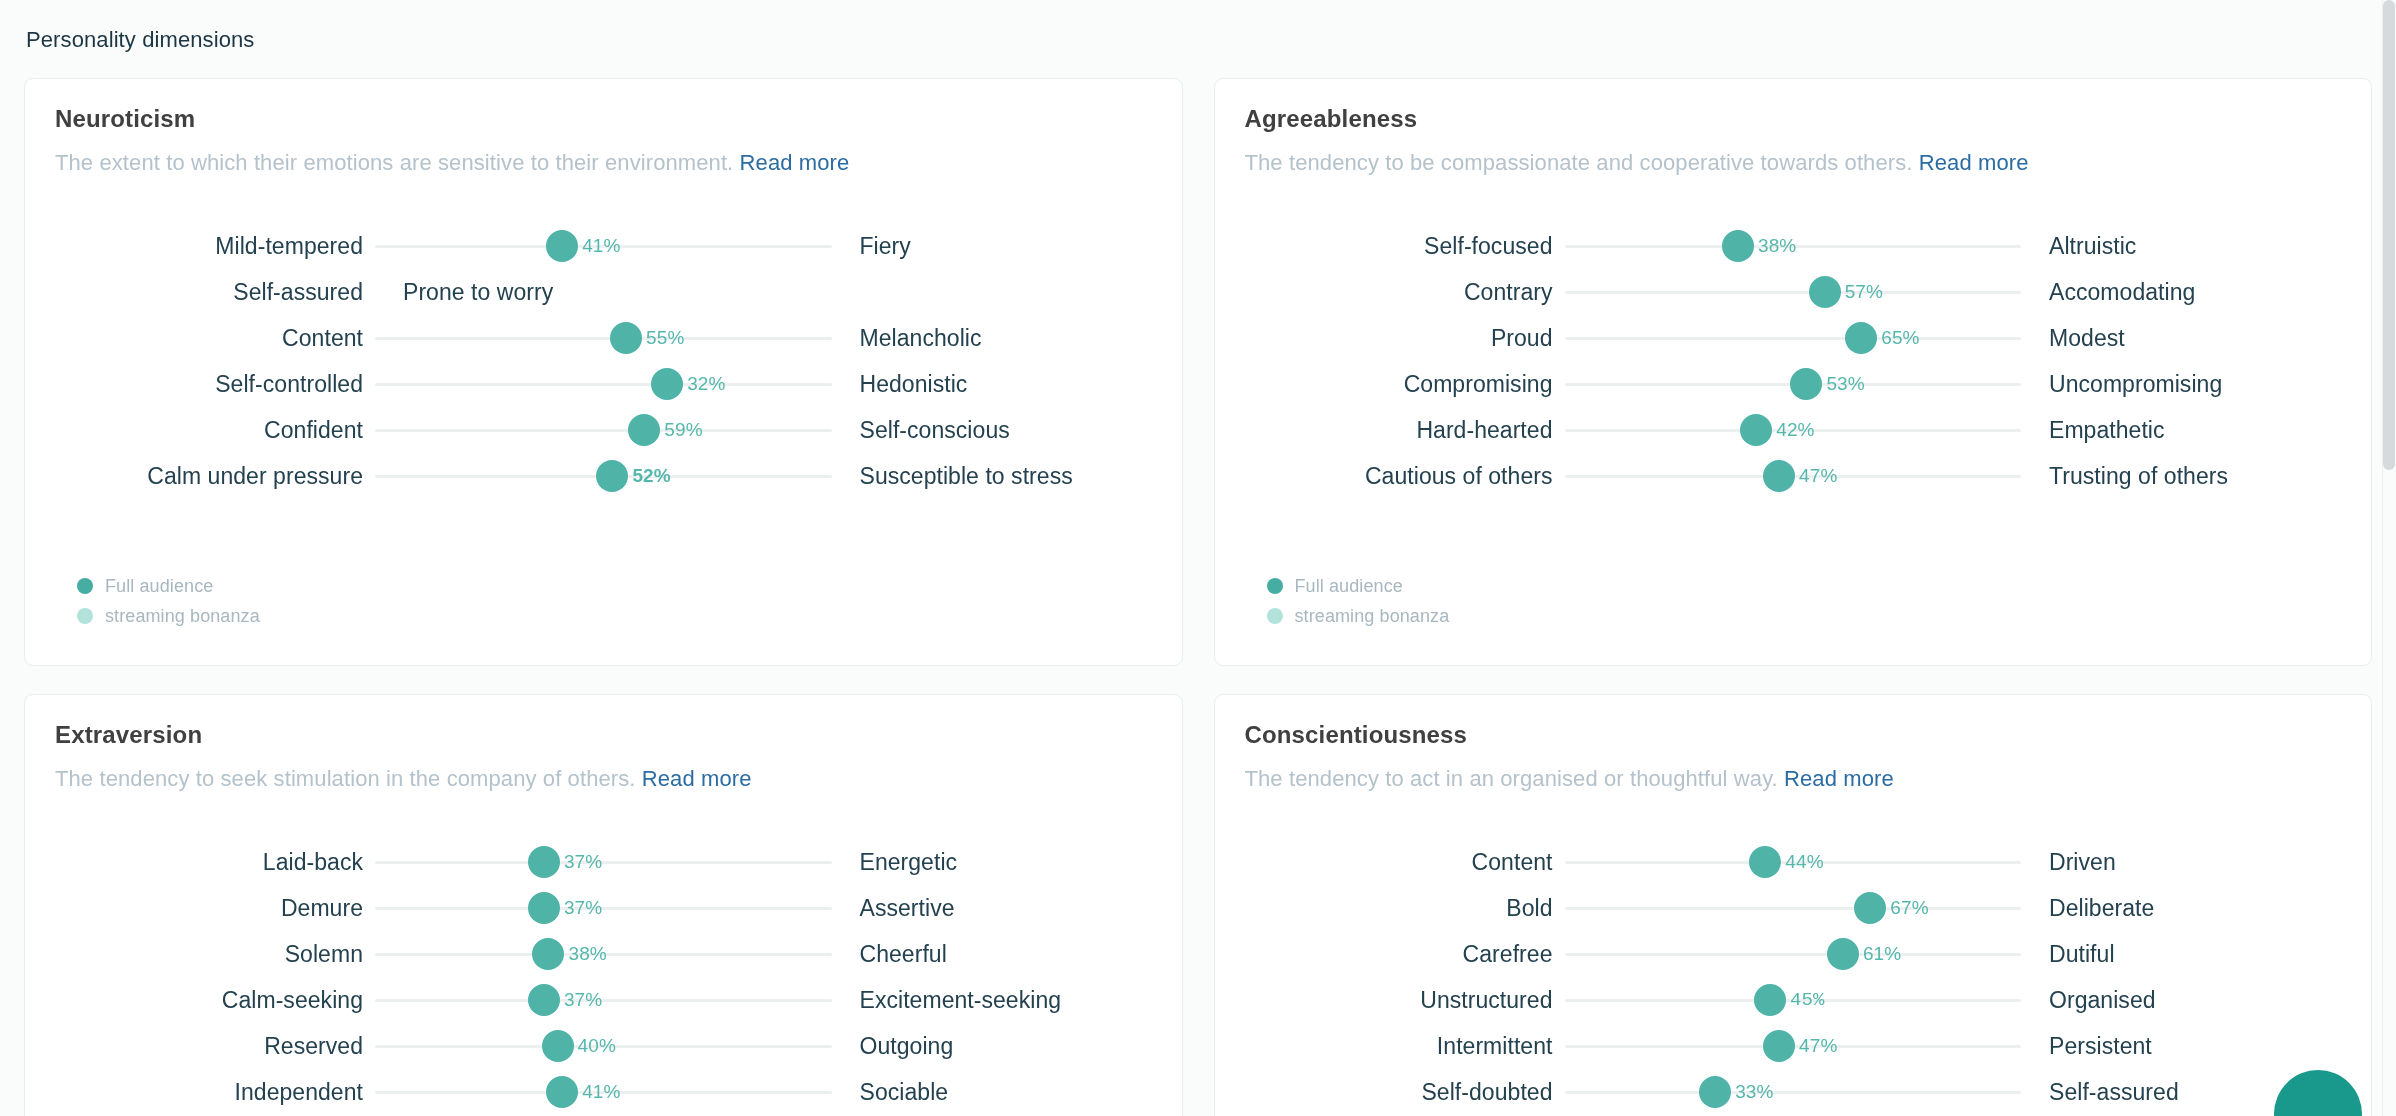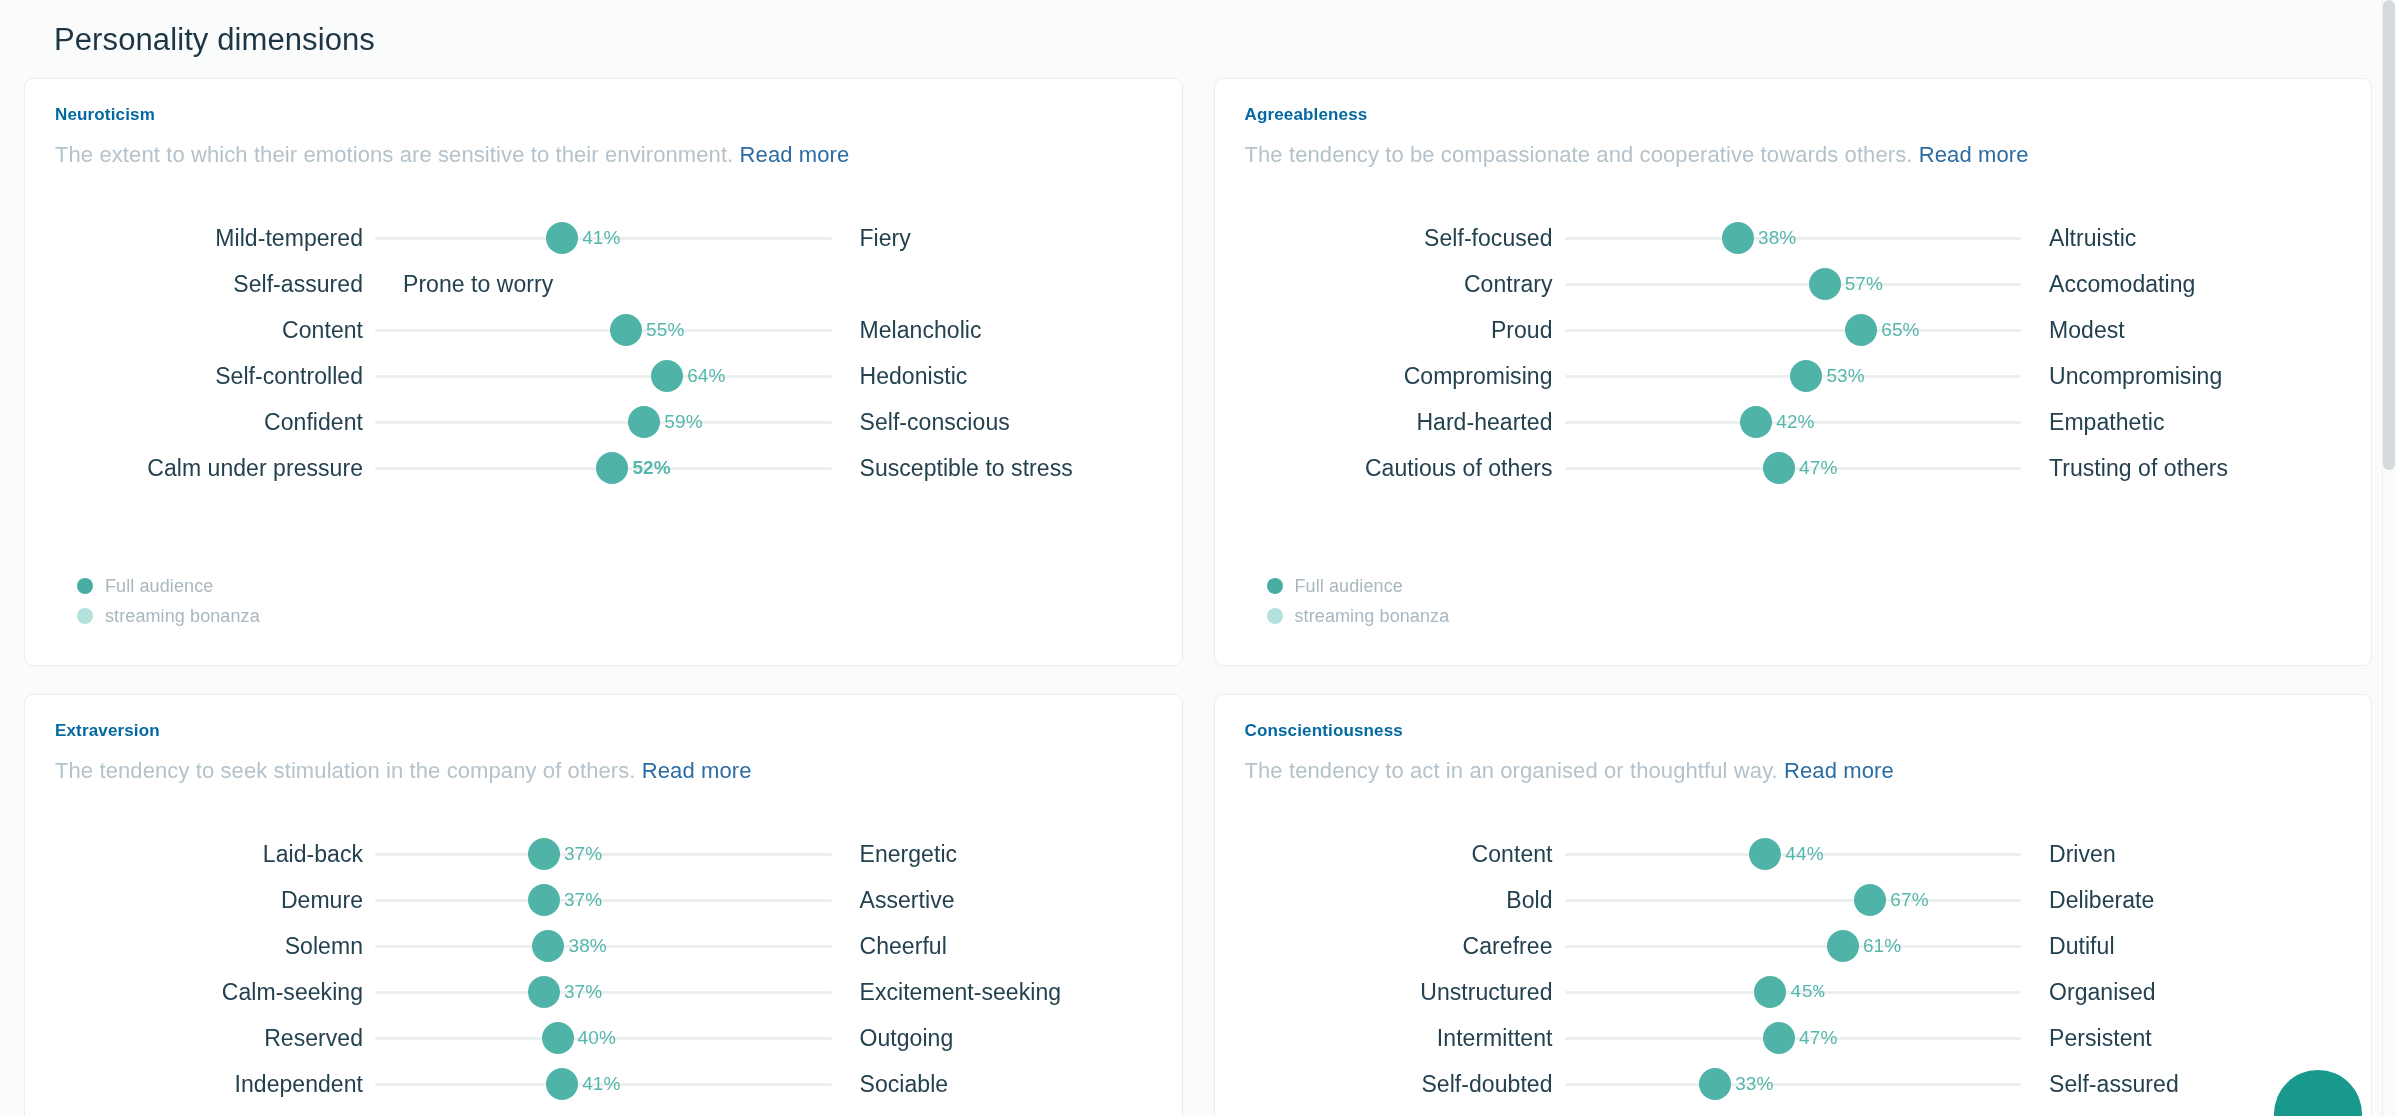--- a/index.html
+++ b/index.html
@@ -18,28 +18,27 @@
 
   .page {
     width: 2396px;
     height: 1116px;
     position: relative;
     padding: 0 24px;
   }
 
   
   .page-title {
-    font-size: 31px;
+    font-size: 22px;
     font-weight: 400;
     color: #1d3644;
     letter-spacing: 0.1px;
     padding: 18px 0 0 2px;
     height: 78px;
     line-height: 44px;
-    margin-left: 28px;
   }
 
   
   .card-grid {
     display: grid;
     grid-template-columns: 1fr 1fr;
     grid-template-rows: 588px 588px;
     gap: 28px 31px;
   }
 
@@ -47,23 +46,23 @@
     background: #ffffff;
     border: 1px solid #e9edef;
     border-radius: 9px;
     padding: 26px 30px 0 30px;
     overflow: hidden;
     position: relative;
   }
 
   
   .card-title {
-    font-size: 17px;
+    font-size: 24px;
     font-weight: 700;
-    color: #0369a1;
+    color: #404040;
     letter-spacing: 0.15px;
     margin-bottom: 16px;
   }
 
   .card-desc {
     font-size: 22px;
     font-weight: 400;
     color: #b4c2cb;
     letter-spacing: 0.1px;
     line-height: 28px;
@@ -236,21 +235,21 @@
               <div class="dot" style="left: 55%;"></div>
               <div class="dot-value" style="left: calc(55% + 20px);">55%</div>
             </div>
             <div class="row-label-right">Melancholic</div>
           </div>
           <div class="row">
             <div class="row-label-left">Self-controlled</div>
             <div class="track-wrap">
               <div class="track"></div>
               <div class="dot" style="left: 64%;"></div>
-              <div class="dot-value" style="left: calc(64% + 20px);">64%</div>
+              <div class="dot-value" style="left: calc(64% + 20px);">32%</div>
             </div>
             <div class="row-label-right">Hedonistic</div>
           </div>
           <div class="row">
             <div class="row-label-left">Confident</div>
             <div class="track-wrap">
               <div class="track"></div>
               <div class="dot" style="left: 59%;"></div>
               <div class="dot-value" style="left: calc(59% + 20px);">59%</div>
             </div>

